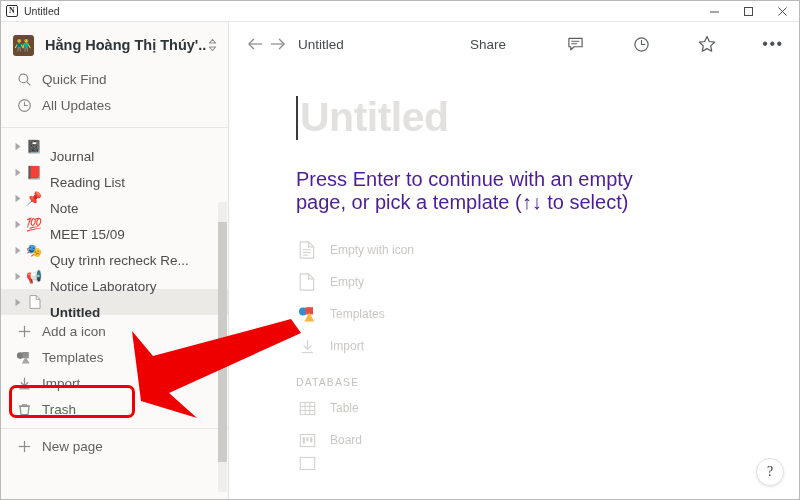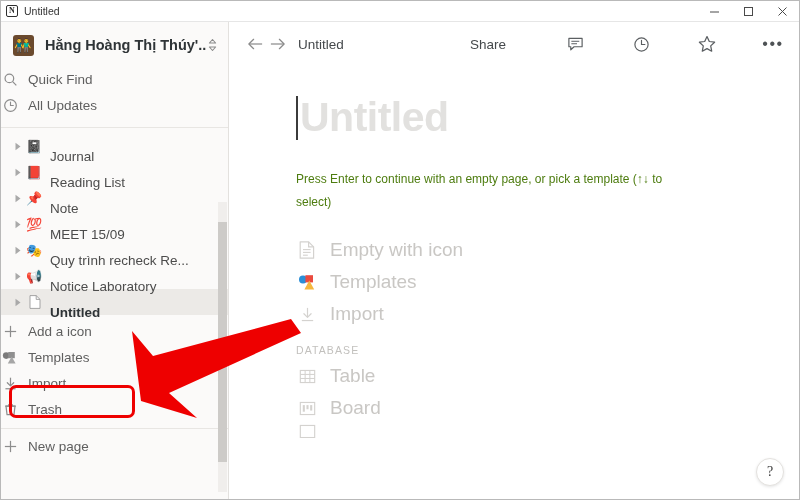--- a/index.html
+++ b/index.html
@@ -70,21 +70,21 @@
     flex: 1;
   }
   .ws-chevrons {
     flex: none; width: 12px; color: #8b8b8b;
     display: flex; align-items: center; justify-content: center;
   }
 
   .nav-group { padding: 2px 0 6px 0; }
   .nav-row {
     display: flex; align-items: center;
-    height: 26px; 
+    height: 26px; padding-left: 14px;
     font-size: 13.5px; color: #6b6b6b;
     white-space: nowrap;
   }
   .nav-row .ico {
     width: 18px; flex: none;
     display: flex; align-items: center; justify-content: center;
     color: #8d8d8d;
   }
   .nav-row .lbl { margin-left: 9px; color: #5f5f5f; }
 
@@ -155,35 +155,35 @@
   .caret {
     width: 2px; height: 44px; background: #3b3b3b; margin-top: 2px;
   }
   .page-title {
     font-size: 41px; font-weight: bold; color: #e2e1df;
     line-height: 46px; margin-left: 2px;
     letter-spacing: -0.5px;
   }
   .hint {
     margin-top: 20px; width: 368px;
-    font-size: 12px; line-height: 23px; color: #4d7c0f;
+    font-size: 20px; line-height: 23px; color: #4c1d95;
   }
 
   .opt-list { margin-top: 20px; }
   .opt {
     display: flex; align-items: center;
     height: 32px;
   }
   .opt .oico {
     width: 22px; flex: none;
     display: flex; align-items: center; justify-content: center;
     color: #d4d2cf;
   }
   .opt .olbl {
-    margin-left: 12px; font-size: 19px; color: #c9c7c4;
+    margin-left: 12px; font-size: 12px; color: #c9c7c4;
   }
   .sect-hd {
     margin-top: 14px; margin-bottom: 4px;
     font-size: 10.5px; letter-spacing: 1.1px;
     color: #c2c0bd; font-weight: normal;
   }
   .opt-cut { height: 14px; overflow: hidden; }
 
   
   .help {
@@ -458,20 +458,29 @@
                 <path d="M9.6 0.8 V5.8 H14.6" fill="none" stroke="currentColor" stroke-width="1.2"></path>
                 <line x1="4" y1="8.6" x2="11.6" y2="8.6" stroke="currentColor" stroke-width="1.1"></line>
                 <line x1="4" y1="11.4" x2="11.6" y2="11.4" stroke="currentColor" stroke-width="1.1"></line>
                 <line x1="4" y1="14.2" x2="8.8" y2="14.2" stroke="currentColor" stroke-width="1.1"></line>
               </svg>
           </span>
           <span class="olbl">Empty with icon</span>
         </div>
         <div class="opt">
           <span class="oico">
+            <svg width="16" height="18" viewBox="0 0 16 18">
+                <path d="M1.2 0.8 H9.6 L14.6 5.8 V17.2 H1.2 Z" fill="none" stroke="currentColor" stroke-width="1.2" stroke-linejoin="round"></path>
+                <path d="M9.6 0.8 V5.8 H14.6" fill="none" stroke="currentColor" stroke-width="1.2"></path>
+              </svg>
+          </span>
+          <span class="olbl">Empty</span>
+        </div>
+        <div class="opt">
+          <span class="oico">
             <svg width="19" height="18" viewBox="0 0 19 18">
               <circle cx="5" cy="6.6" r="4" fill="#2b8ed6"></circle>
               <rect x="7.4" y="2.2" width="7.6" height="7.2" fill="#ea4a3f"></rect>
               <path d="M11.3 7.6 L16.2 16.4 H6.4 Z" fill="#f5b73d"></path>
             </svg>
           </span>
           <span class="olbl">Templates</span>
         </div>
         <div class="opt">
           <span class="oico">

